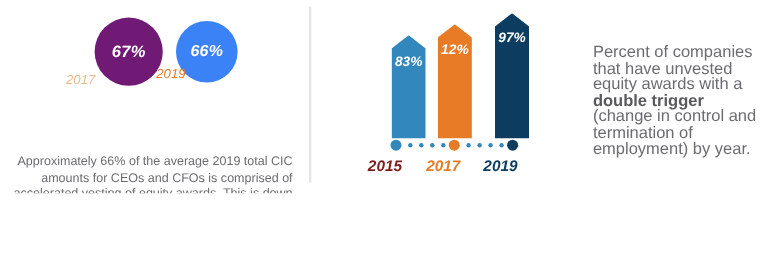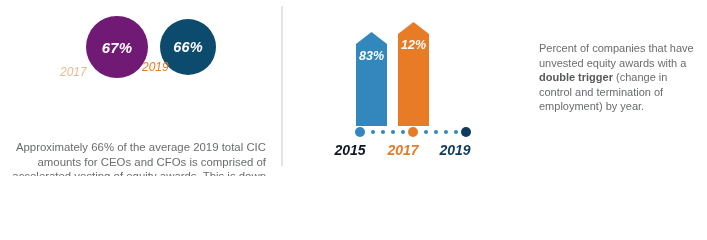--- a/index.html
+++ b/index.html
@@ -43,21 +43,21 @@
     width: 62px;
     height: 62px;
     background: #701a75;
     font-size: 15px;
   }
   #circle-2019 {
     left: 160px;
     top: 19px;
     width: 56px;
     height: 56px;
-    background: #0c4a6e;
+    background: #3b82f6;
     font-size: 14.5px;
   }
   .circle-year {
     position: absolute;
     font-style: italic;
     font-size: 12px;
     font-weight: normal;
   }
   #circle-year-2017 {
     left: 60px;
@@ -162,21 +162,21 @@
   #bar-year-2015 { left: 19px; }
   #bar-year-2017 { left: 72px; }
   #bar-year-2019 { left: 124px; }
 
   
   #right-panel {
     position: absolute;
     left: 539px;
     top: 41px;
     width: 158px;
-    font-size: 11px;
+    font-size: 15px;
     line-height: 14.6px;
     color: #6a6c6e;
     text-align: left;
   }
   #right-panel b { font-weight: bold; color: #58595b; }
 </style>
 </head>
 <body>
 
 <div id="infographic">
@@ -207,36 +207,42 @@
       <div class="bar-value">83%</div>
     </div>
 
     <div class="bar" id="bar-2017">
       <svg class="bar-shape" viewBox="0 0 31 104" preserveAspectRatio="none">
         <polygon points="0,12 15.5,0 31,12 31,104 0,104" fill="#e87b26"></polygon>
       </svg>
       <div class="bar-value">12%</div>
     </div>
 
+    <div class="bar" id="bar-2019">
+      <svg class="bar-shape" viewBox="0 0 31 114" preserveAspectRatio="none">
+        <polygon points="0,12 15.5,0 31,12 31,114 0,114" fill="#0c3c5f"></polygon>
+      </svg>
+      <div class="bar-value">97%</div>
+    </div>
 
     <div id="timeline">
       <div class="dot-big" style="left:10px;  background:#3287bd;"></div>
       <div class="dot-small" style="left:26px;"></div>
       <div class="dot-small" style="left:36px;"></div>
       <div class="dot-small" style="left:46px;"></div>
       <div class="dot-small" style="left:56px;"></div>
       <div class="dot-big" style="left:63px;  background:#e87b26;"></div>
       <div class="dot-small" style="left:79px;"></div>
       <div class="dot-small" style="left:89px;"></div>
       <div class="dot-small" style="left:99px;"></div>
       <div class="dot-small" style="left:109px;"></div>
       <div class="dot-big" style="left:116px; background:#0c3c5f;"></div>
     </div>
 
-    <div class="bar-year" id="bar-year-2015" style="color:#0f172a;">2015</div>
+    <div class="bar-year" id="bar-year-2015" style="color:#7f1d1d;">2015</div>
     <div class="bar-year" id="bar-year-2017" style="color:#e87b26;">2017</div>
     <div class="bar-year" id="bar-year-2019" style="color:#0c3c5f;">2019</div>
   </div>
 
   <div id="right-panel">
     <span>Percent of companies that have unvested equity awards with a </span><b>double trigger</b><span> (change in control and termination of employment) by year.</span>
   </div>
 
 </div>
 

